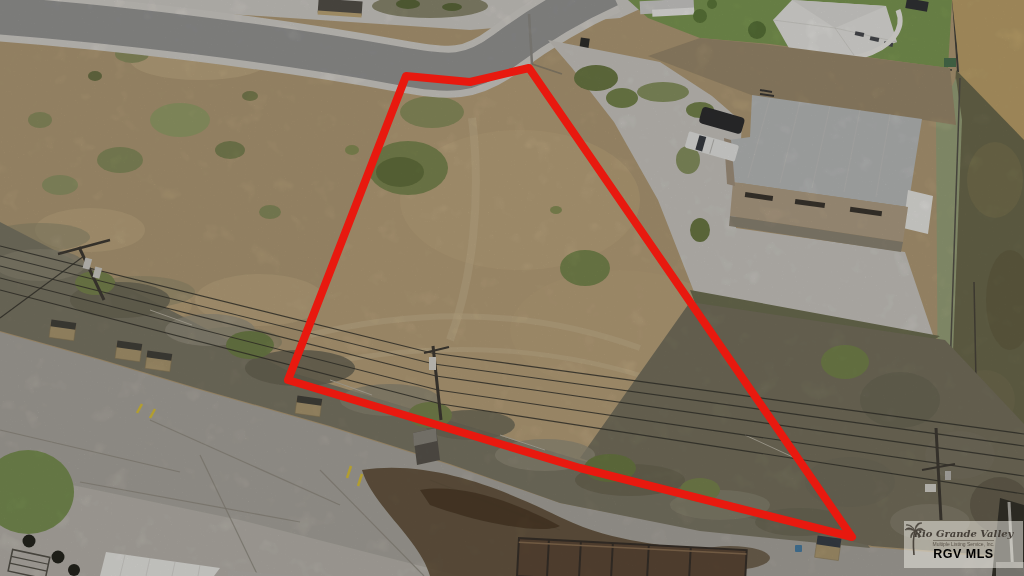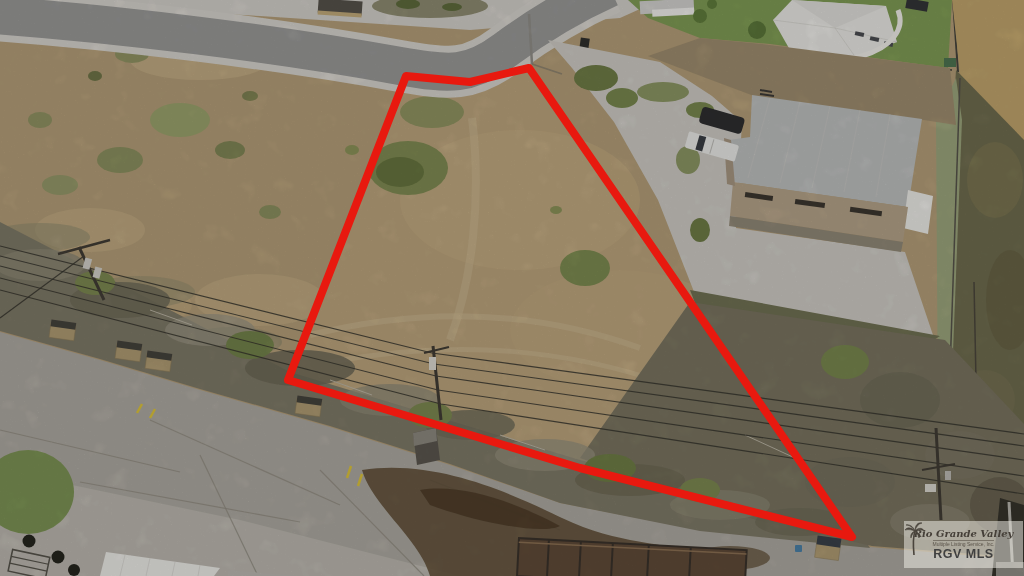--- a/index.html
+++ b/index.html
@@ -12,21 +12,21 @@
   .trail{stroke:#cbb690;fill:none;opacity:.55;}
   .seam{stroke:#c9c8c3;stroke-width:.8;opacity:.7;}
   .watermark{position:absolute;left:904px;top:521px;width:119px;height:47px;
      background:rgba(242,239,232,.52);display:flex;align-items:center;
      padding:1px 2px;box-sizing:border-box;gap:2px;}
   .wm-text{flex:1;display:flex;flex-direction:column;align-items:center;line-height:1;}
   .wm-title{font-family:"DejaVu Serif",serif;font-style:italic;font-weight:bold;
      font-size:10px;color:#453f38;white-space:nowrap;}
   .wm-sub{font-size:5px;color:#5a5349;white-space:nowrap;margin-top:1px;
      border-top:.5px solid #7a7469;padding-top:1px;}
-  .wm-org{font-size:12.5px;font-weight:bold;color:#404040;letter-spacing:.5px;margin-top:1px;}
+  .wm-org{font-size:12.5px;font-weight:bold;color:#000000;letter-spacing:.5px;margin-top:1px;}
 </style>
 </head>
 <body>
 
 <div class="stage">
 <svg width="1024" height="576" viewBox="0 0 1024 576">
   <defs>
     <filter id="coarse">
           <feTurbulence type="fractalNoise" baseFrequency="0.045" numOctaves="3" seed="4" stitchTiles="stitch"></feTurbulence>
       <feColorMatrix type="matrix" values="0 0 0 0 0  0 0 0 0 0  0 0 0 0 0  .8 .8 .8 0 0"></feColorMatrix>

